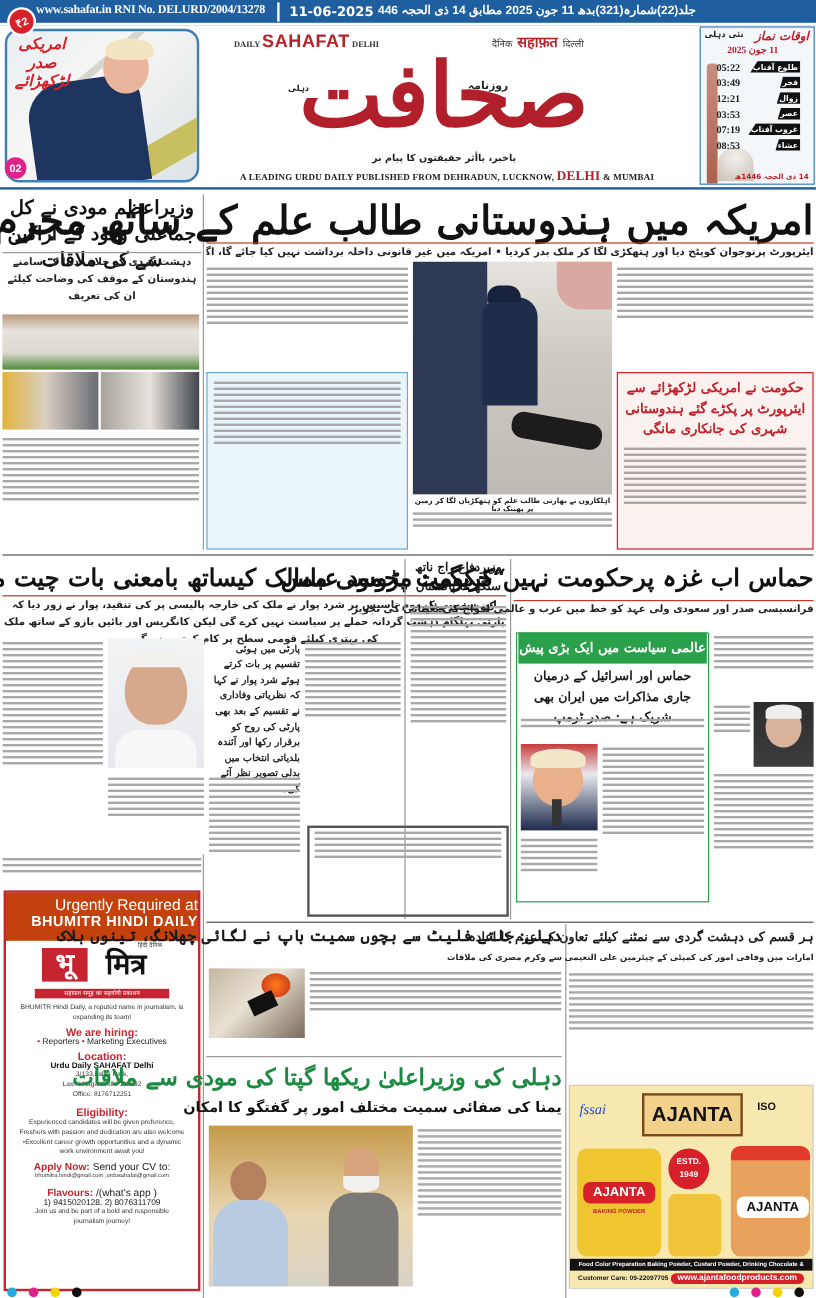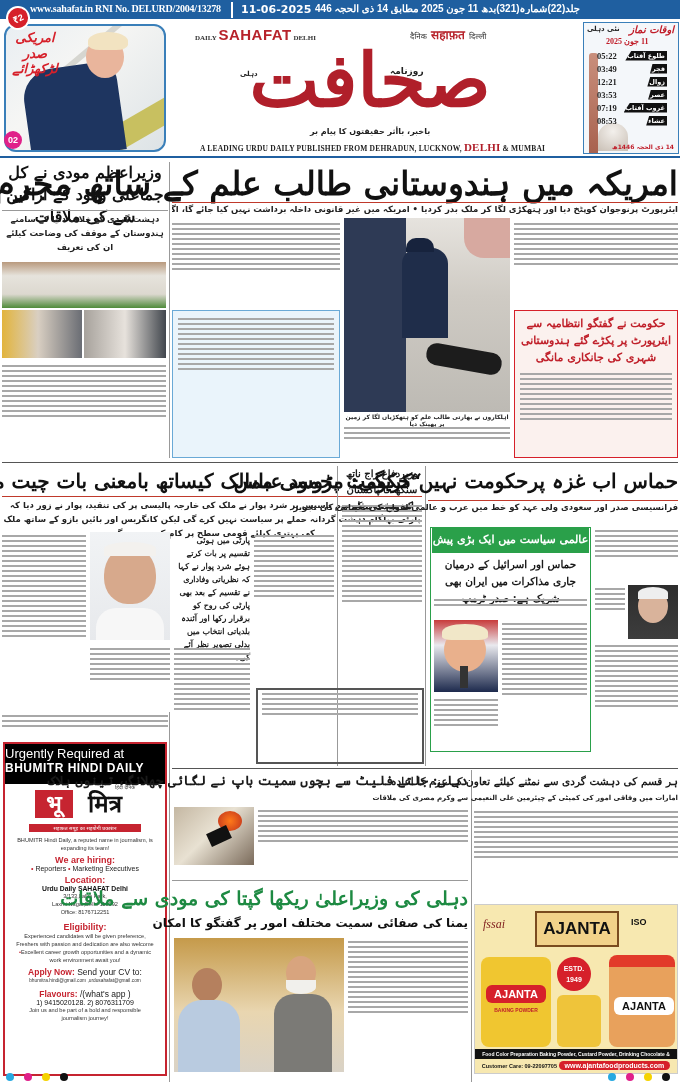--- a/index.html
+++ b/index.html
@@ -51,41 +51,41 @@
 .box-blue{border:1px solid #6aa9d6;background:#eaf4fb}
 .box-red{border:1px solid #d6202a;background:#fbf1ee}
 .headline-ur{font:bold 11px "DejaVu Serif",serif;direction:rtl;text-align:center;line-height:17px}
 .quote-headline{left:2px;top:466px;width:420px;font:bold 20px "DejaVu Serif",serif;direction:rtl;text-align:center;line-height:30px;color:#111;white-space:nowrap;letter-spacing:-.8px}
 .quote-sub{left:2px;top:498px;width:420px;font:bold 8.5px "DejaVu Sans",sans-serif;direction:rtl;text-align:center;line-height:14px;color:#222}
 .hamas-headline{left:425px;top:466px;width:253px;font:bold 20px "DejaVu Serif",serif;direction:rtl;text-align:center;line-height:30px;color:#111;white-space:nowrap;letter-spacing:-1px}
 .hamas-sub{left:425px;top:502px;width:253px;font:bold 8.5px "DejaVu Sans",sans-serif;direction:rtl;text-align:center;color:#222;white-space:nowrap}
 .green-banner{left:432px;top:527px;width:157px;height:26px;background:#2aa04a;color:#fff;font:bold 11px "DejaVu Serif",serif;direction:rtl;text-align:center;line-height:26px}
 .green-box{left:430px;top:527px;width:161px;height:225px;border:1px solid #2aa04a}
 .ad-bhumitr{left:3px;top:742px;width:164px;height:334px;border:2px solid #c62430;background:#fff}
-.ad-bhumitr .head{background:#000000;color:#fff;text-align:left;height:40px;padding-top:2px}
+.ad-bhumitr .head{background:#c2410c;color:#fff;text-align:right;height:40px;padding-top:2px}
 .ad-bhumitr .head .l1{font:13px "Liberation Sans",sans-serif}
 .ad-bhumitr .head .l2{font:bold 12px "Liberation Sans",sans-serif;letter-spacing:.5px}
 .ad-bhumitr .logo{margin:6px auto 0;width:100px;height:34px;position:relative}
 .ad-bhumitr .logo .red{position:absolute;left:0;top:0;width:38px;height:28px;background:#c62430;color:#fff;font:bold 22px "DejaVu Sans",sans-serif;text-align:center;line-height:28px}
 .ad-bhumitr .logo .blk{position:absolute;left:40px;top:0;width:60px;height:28px;color:#111;font:bold 24px "DejaVu Sans",sans-serif;text-align:center;line-height:28px}
 .ad-bhumitr .strip{margin:0 auto;width:112px;height:8px;background:#c62430;color:#fff;font:5px "DejaVu Sans",sans-serif;text-align:center;line-height:8px}
 .ad-bhumitr p{text-align:center;font:5.6px "Liberation Sans",sans-serif;color:#333;line-height:8px}
 .ad-bhumitr .red-h{color:#c62430;font:bold 9px "Liberation Sans",sans-serif;text-align:center;margin-top:3px}
 .ad-bhumitr .blk-b{color:#111;font:bold 6.8px "Liberation Sans",sans-serif;text-align:center}
 .ad-bhumitr .roles{font:7px "Liberation Sans",sans-serif;text-align:center;color:#222}
 .ad-bhumitr .roles i{color:#c62430;font-style:normal}
 .ad-bhumitr .apply{font:bold 8.5px "Liberation Sans",sans-serif;text-align:center;margin-top:3px}
 .ad-bhumitr .apply b{color:#c62430}
 .ad-bhumitr .apply span{font-weight:normal;color:#222}
 .ad-bhumitr .phone{font:7px "Liberation Sans",sans-serif;text-align:center;color:#111}
 .green-headline{left:172px;top:884px;width:296px;font:bold 19px "DejaVu Serif",serif;color:#1d8a42;direction:rtl;text-align:center;line-height:28px;white-space:nowrap;letter-spacing:-1px}
 .green-sub{left:172px;top:914px;width:296px;font:bold 12px "DejaVu Sans",sans-serif;color:#111;direction:rtl;text-align:center;line-height:18px;white-space:nowrap}
 .ajanta{left:474px;top:904px;width:204px;height:170px;background:#f7e8b0;border:1px solid #ccc}
 .ajanta .brand{position:absolute;left:60px;top:6px;width:84px;height:36px;background:#f2d28a;border:2px solid #7a4b1f;font:bold 17px "Liberation Sans",sans-serif;color:#111;text-align:center;line-height:32px}
-.ajanta .fssai{position:absolute;left:8px;top:12px;font:italic 12px "Liberation Serif",serif;color:#7f1d1d}
+.ajanta .fssai{position:absolute;left:8px;top:12px;font:italic 12px "Liberation Serif",serif;color:#1d4ed8}
 .ajanta .iso{position:absolute;left:156px;top:12px;font:bold 9px "Liberation Sans",sans-serif;color:#111}
 .ajanta .estd{position:absolute;left:82px;top:52px;width:34px;height:34px;border-radius:50%;background:#d6202a;color:#fff;font:bold 7px "Liberation Sans",sans-serif;text-align:center;line-height:11px;padding-top:6px}
 .ajanta .jar1{position:absolute;left:6px;top:52px;width:70px;height:90px;background:#f0c630;border-radius:8px}
 .ajanta .jar1 b,.ajanta .jar3 b{position:absolute;left:5px;top:28px;width:60px;height:18px;background:#d6202a;color:#fff;font:bold 11px "Liberation Sans",sans-serif;text-align:center;line-height:18px;border-radius:6px}
 .ajanta .jar2{position:absolute;left:82px;top:90px;width:44px;height:52px;background:#efc43a;border-radius:6px}
 .ajanta .jar3{position:absolute;left:134px;top:50px;width:66px;height:92px;background:#e8a15c;border-radius:8px;border-top:12px solid #e23a2a}
 .ajanta .jar3 b{background:#fff;color:#111;top:30px}
 .ajanta .foot1{position:absolute;left:0;bottom:14px;width:100%;height:10px;background:#111;color:#fff;font:bold 5px "Liberation Sans",sans-serif;text-align:center;line-height:10px}
 .ajanta .foot2{position:absolute;left:0;bottom:0;width:100%;height:14px;background:#f7e8b0;font:bold 5.5px "Liberation Sans",sans-serif;text-align:center;line-height:14px;color:#111}
 .ajanta .foot2 span{background:#d6202a;color:#fff;padding:1px 6px;border-radius:6px;font-size:7px}
@@ -242,21 +242,21 @@
       <span></span>
       <span></span>
       <span></span>
       <span></span>
       <span></span>
       <span></span>
     </div>
 </div>
 
 <div class="abs box-red" style="left:514px;top:310px;width:164px;height:148px">
-  <div class="headline-ur" style="color:#c0202a;margin-top:4px;padding:0 6px">حکومت نے گفتگو انتظامیہ سے ایئرپورٹ پر پکڑے گئے ہندوستانی شہری کی جانکاری مانگی</div>
+  <div class="headline-ur" style="color:#c0202a;margin-top:4px;padding:0 6px">حکومت نے امریکی لڑکھڑائے سے ایئرپورٹ پر پکڑے گئے ہندوستانی شہری کی جانکاری مانگی</div>
   <div class="textblock" style="margin:4px 5px 0;height:82px">
       <span></span>
       <span></span>
       <span></span>
       <span></span>
       <span></span>
       <span></span>
       <span></span>
       <span></span>
       <span></span>

